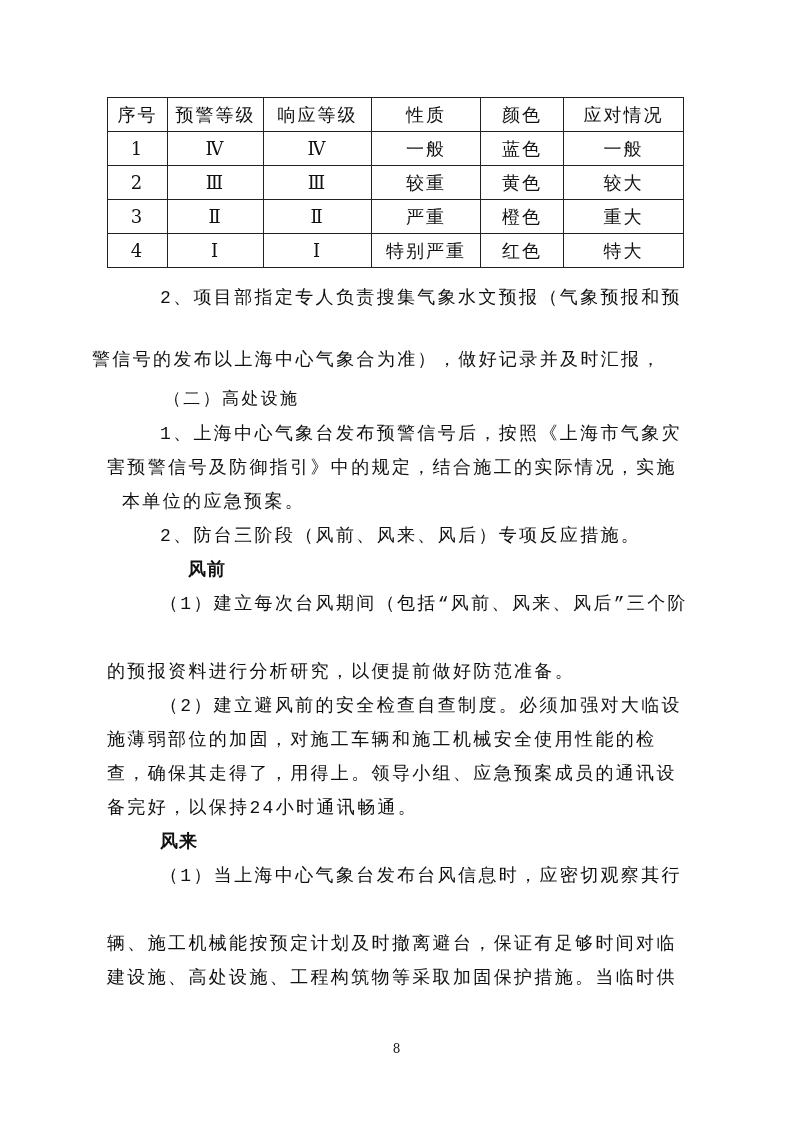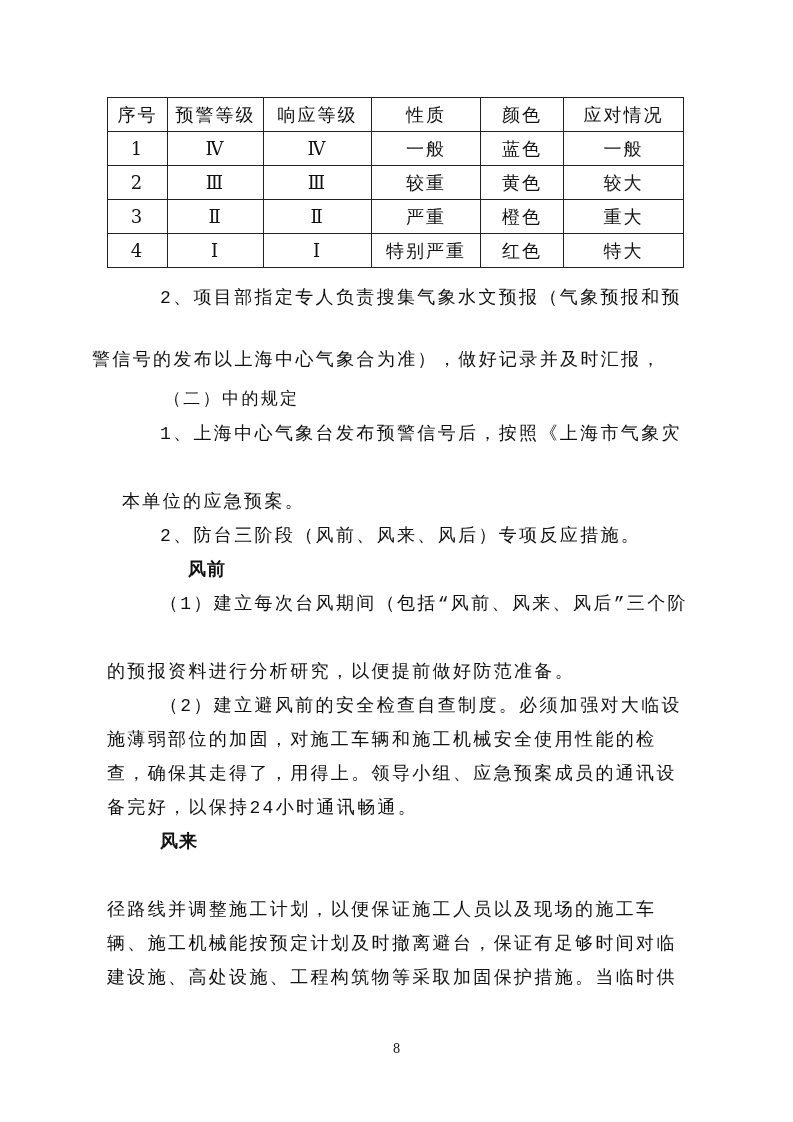--- a/index.html
+++ b/index.html
@@ -63,30 +63,31 @@
       <td>Ⅰ</td>
       <td>特别严重</td>
       <td>红色</td>
       <td>特大</td>
     </tr>
   </tbody>
     </table>
 
   <div class="line" style="left:160px; top:286px;">2、项目部指定专人负责搜集气象水文预报（气象预报和预</div>
   <div class="line" style="left:92px; top:320px;margin-top:28px;">警信号的发布以上海中心气象合为准），做好记录并及时汇报，</div>
-  <div class="line" style="left:164px; top:388px; font-size:17px;">（二）中的规定</div>
+  <div class="line" style="left:164px; top:388px; font-size:17px;">（二）高处设施</div>
   <div class="line" style="left:160px; top:422px;">1、上海中心气象台发布预警信号后，按照《上海市气象灾</div>
+  <div class="line" style="left:107px; top:456px;">害预警信号及防御指引》中的规定，结合施工的实际情况，实施</div>
   <div class="line" style="left:107px; top:490px;margin-left:15px;">本单位的应急预案。</div>
   <div class="line" style="left:160px; top:524px;">2、防台三阶段（风前、风来、风后）专项反应措施。</div>
   <div class="line bold" style="left:160px; top:558px;margin-left:28px;">风前</div>
   <div class="line" style="left:160px; top:592px;">（1）建立每次台风期间（包括“风前、风来、风后”三个阶</div>
   <div class="line" style="left:107px; top:660px;">的预报资料进行分析研究，以便提前做好防范准备。</div>
   <div class="line" style="left:160px; top:694px;">（2）建立避风前的安全检查自查制度。必须加强对大临设</div>
   <div class="line" style="left:107px; top:728px;">施薄弱部位的加固，对施工车辆和施工机械安全使用性能的检</div>
   <div class="line" style="left:107px; top:762px;">查，确保其走得了，用得上。领导小组、应急预案成员的通讯设</div>
   <div class="line" style="left:107px; top:796px;">备完好，以保持24小时通讯畅通。</div>
   <div class="line bold" style="left:160px; top:830px;">风来</div>
-  <div class="line" style="left:107px; top:898px;">径路线并调整施工计划，以便保证施工人员以及现场的施工车</div>
+  <div class="line" style="left:160px; top:864px;">（1）当上海中心气象台发布台风信息时，应密切观察其行</div>
   <div class="line" style="left:107px; top:932px;">辆、施工机械能按预定计划及时撤离避台，保证有足够时间对临</div>
   <div class="line" style="left:107px; top:966px;">建设施、高处设施、工程构筑物等采取加固保护措施。当临时供</div>
 
   <div class="pagenum">8</div>
 </div>
 
 </body></html>

